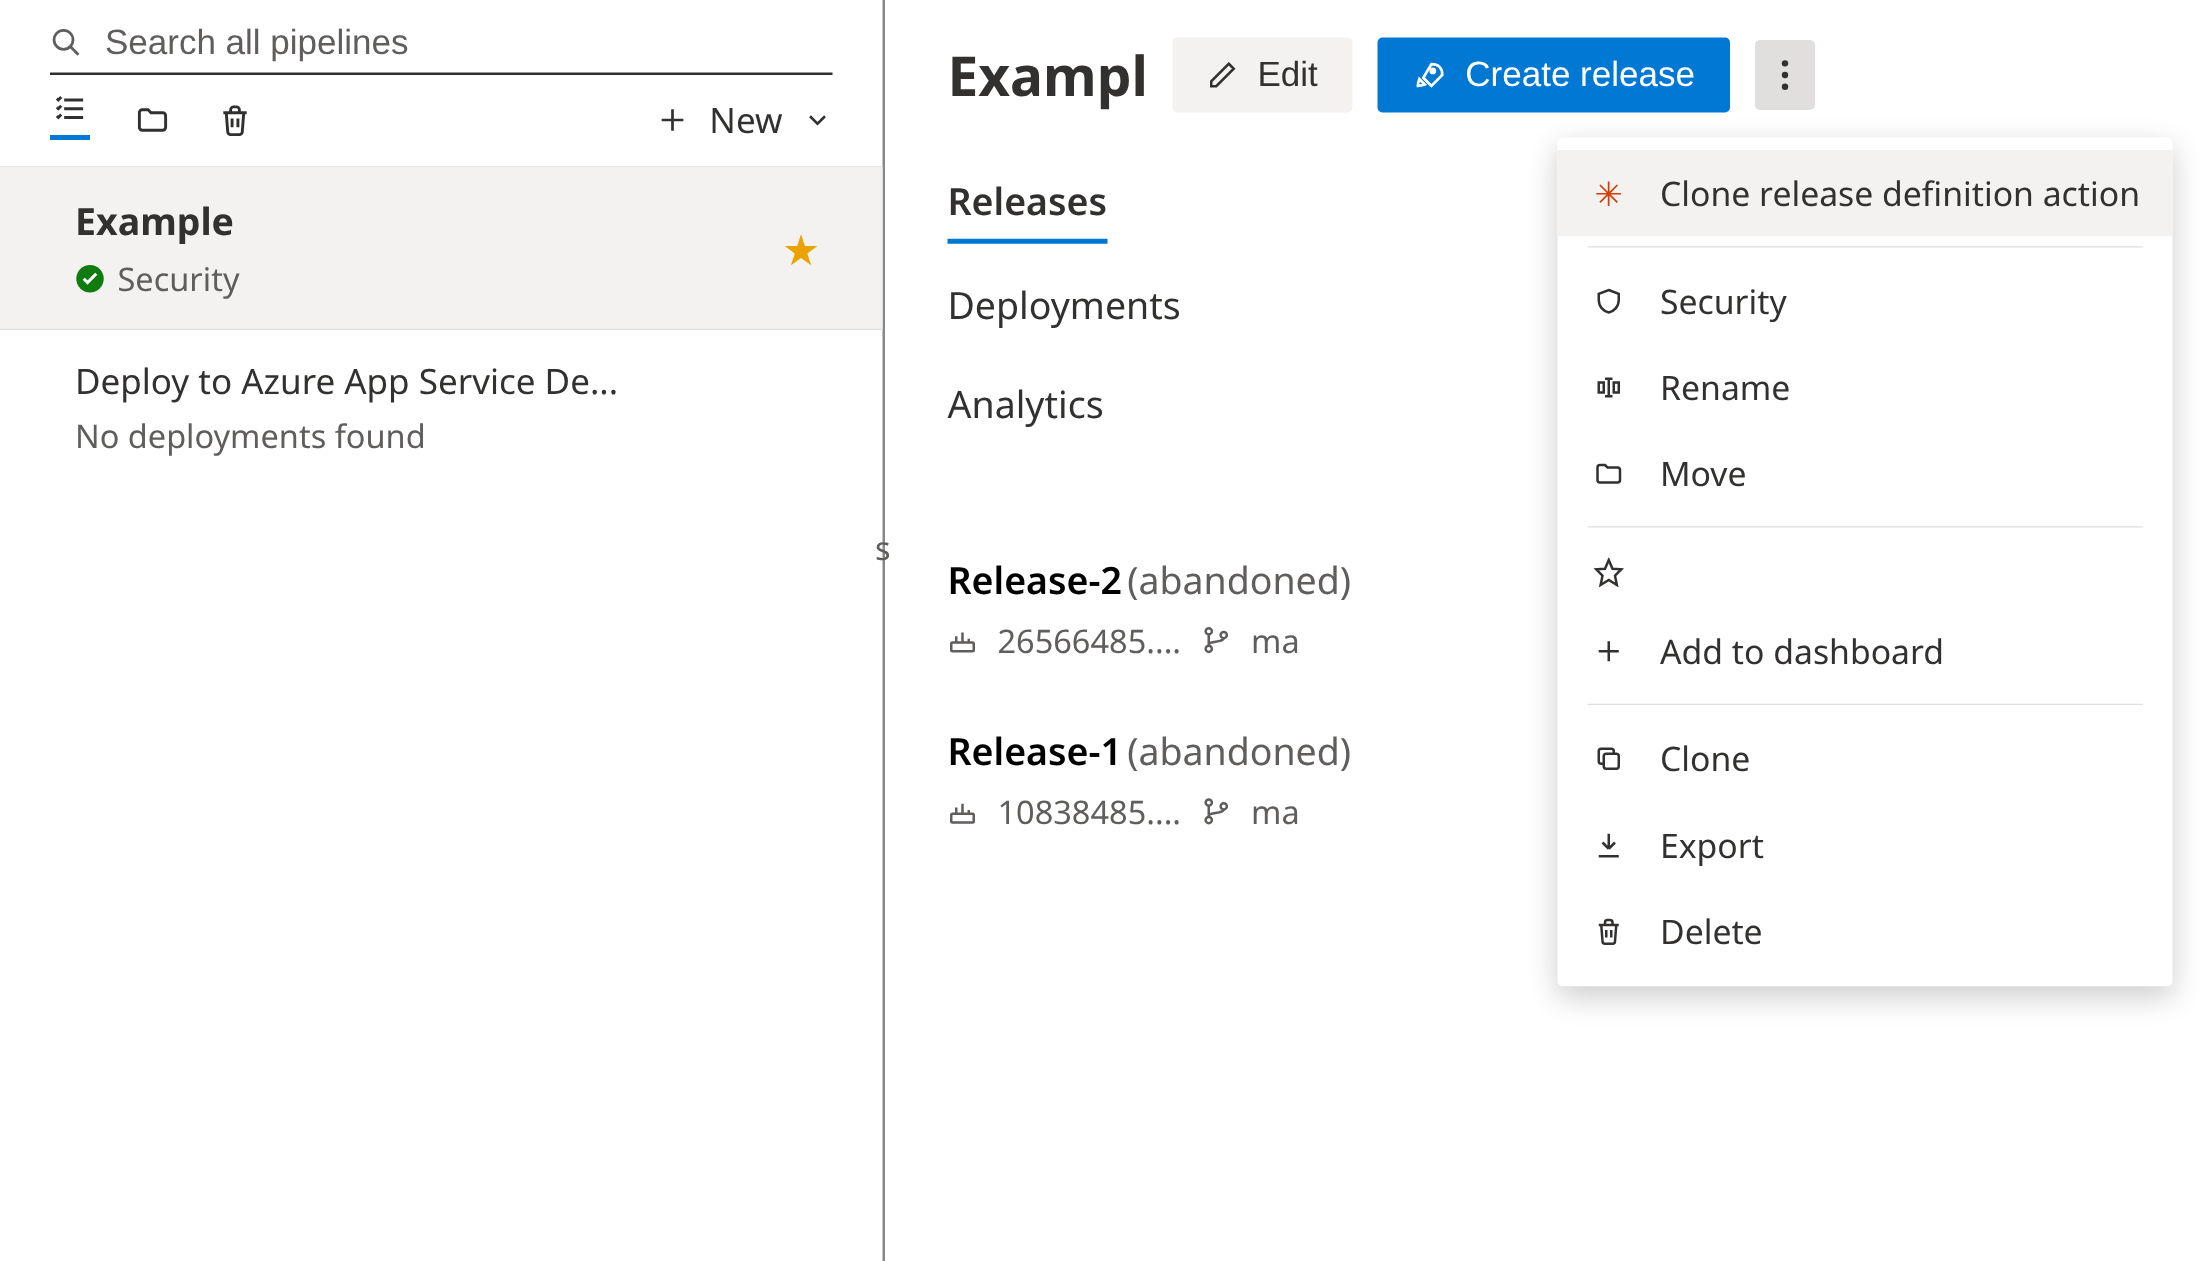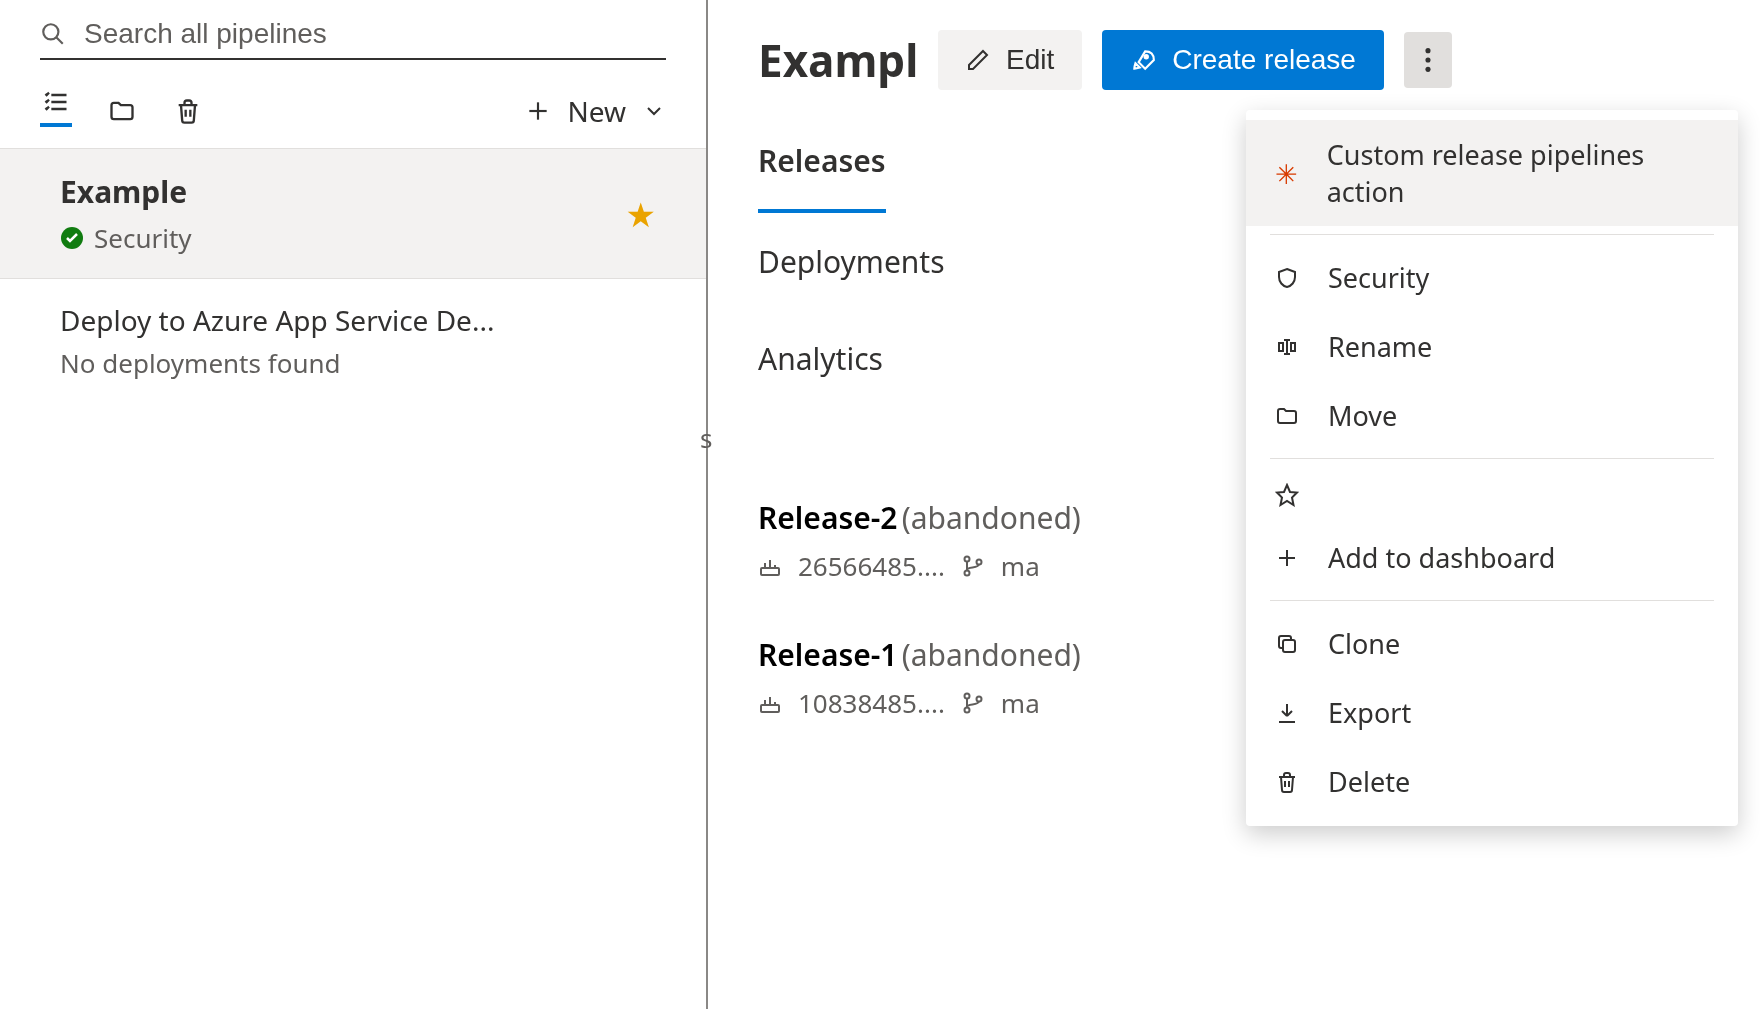--- a/index.html
+++ b/index.html
@@ -34,21 +34,21 @@
   outline: none;
   font-size: 28px;
   color: #605e5c;
   flex: 1;
   background: transparent;
 }
 .search-box input::placeholder { color: #605e5c; }
 .toolbar-row {
   display: flex;
   align-items: center;
-  padding: 32px 40px 18px 40px;
+  padding: 17px 40px 18px 40px;
   gap: 34px;
 }
 .toolbar-row .spacer { flex: 1; }
 .toolbar-icon {
   width: 32px; height: 32px;
   display: flex; align-items: center; justify-content: center;
   cursor: pointer;
 }
 .tab-underline {
   border-bottom: 4px solid #0078d4;
@@ -138,21 +138,21 @@
 .btn-edit { background: #f3f2f1; color: #323130; }
 .btn-primary { background: #0078d4; color: #fff; }
 .btn-more { background: #e1dfdd; padding: 14px 20px; }
 .tabs {
   display: flex;
   flex-direction: column;
   gap: 28px;
   margin-top: 50px;
   font-size: 30px;
 }
-.tab { cursor: pointer; color: #323130; padding-bottom: 28px;}
+.tab { cursor: pointer; color: #323130; padding-bottom: 10px;}
 .tab.active {
   font-weight: 600;
   border-bottom: 4px solid #0078d4;
   width: fit-content;
 }
 .releases-list {
   margin-top: 90px;
   display: flex;
   flex-direction: column;
   gap: 50px;
@@ -348,21 +348,21 @@
             <path d="M6 7v10M18 10c0 5-12 2-12 6"></path>
           </svg>
         <span>ma</span>
       </div>
     </div>
   </div>
 
   <div class="context-menu">
     <div class="menu-item highlight">
       <span class="mi-icon orange">✳</span>
-      <span>Custom release pipelines action</span>
+      <span>Clone release definition action</span>
     </div>
     <div class="menu-sep"></div>
     <div class="menu-item">
       <span class="mi-icon">
         <svg width="24" height="24" viewBox="0 0 24 24" fill="none" stroke="#323130" stroke-width="2">
             <path d="M12 3l8 3v5c0 5-3.5 9-8 10-4.5-1-8-5-8-10V6l8-3z"></path>
           </svg>
       </span>
       <span>Security</span>
     </div>

